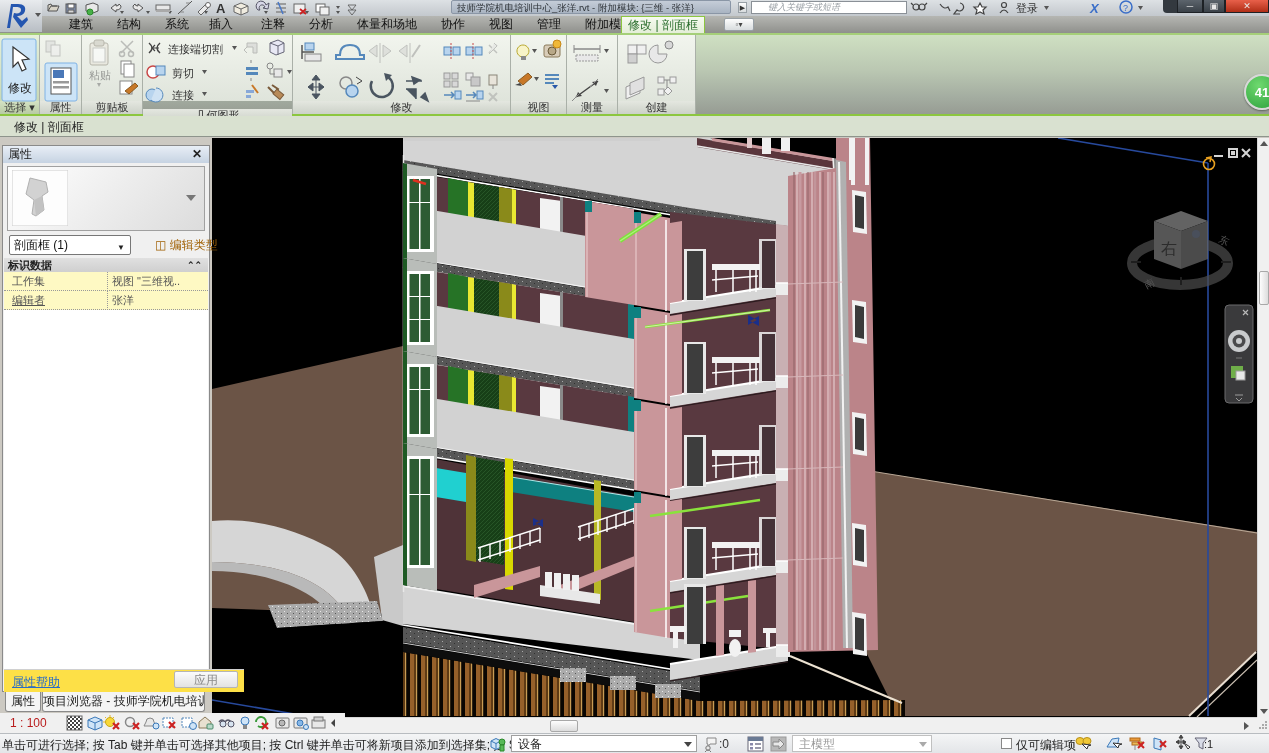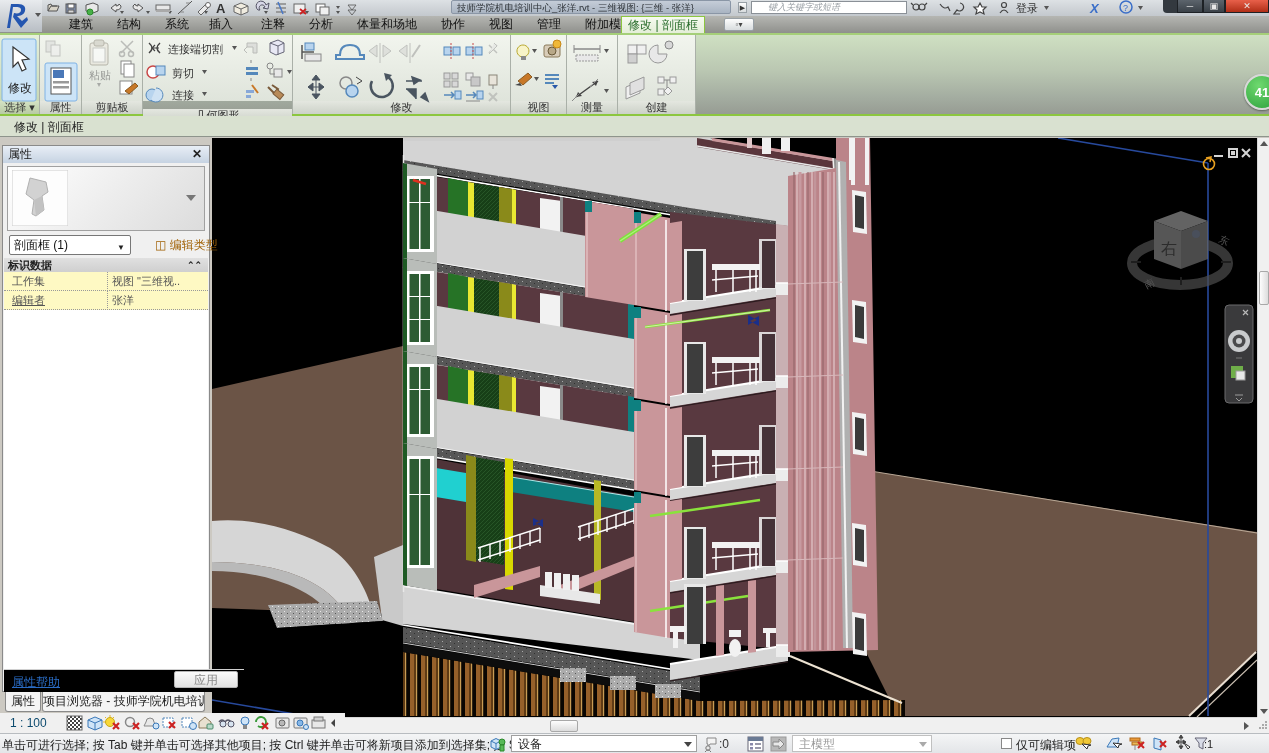--- a/index.html
+++ b/index.html
@@ -38,30 +38,30 @@
 
 
 #pal-title { position:absolute; left:0; top:0; width:206px; height:17px; background:linear-gradient(#e8eef6,#c6d3e2); font-size:12px; color:#1a1a1a; line-height:17px; padding-left:5px; }
 #pal-preview { position:absolute; left:4px; top:20px; width:198px; height:65px; background:linear-gradient(135deg,#ffffff,#dcdcdc); border:1px solid #a0a0a0; }
 #pal-combo { position:absolute; left:6px; top:89px; width:122px; height:20px; background:#fff; border:1px solid #777; border-radius:2px; font-size:12px; color:#111; line-height:18px; padding-left:4px; }
 #pal-edittype { position:absolute; left:133px; top:89px; width:70px; height:20px; color:#a16207; font-size:12px; line-height:20px;margin-left:19px; }
 #pal-header { position:absolute; left:1px; top:112px; width:204px; height:14px; background:linear-gradient(#e0e0e0,#cfcfcf); font-size:11px; font-weight:bold; color:#222; line-height:14px; padding-left:4px; }
 .prow { position:absolute; left:1px; width:204px; height:19px; background:#fef9c3; border-bottom:1px dotted #999; font-size:11px; color:#555; }
 .pcell { position:absolute; top:0; height:19px; line-height:19px; }
 #pal-rows-bg { position:absolute; left:1px; top:126px; width:204px; height:397px; background:#fff; }
-#pal-footer { position:absolute; left:1px; top:523px; width:240px; height:23px; background:#000000; border-top:1px solid #d0d0d0; }
+#pal-footer { position:absolute; left:1px; top:523px; width:240px; height:23px; background:#fde047; border-top:1px solid #d0d0d0; }
 #pal-help { position:absolute; left:8px; top:4px; color:#2a6cc4; font-size:12px; text-decoration:underline; }
 #pal-apply { position:absolute; right:6px; top:1px; width:64px; height:17px; background:linear-gradient(#fbfbfb,#e3e3e3); border:1px solid #b5b5b5; border-radius:2px; color:#8a8a8a; font-size:12px; text-align:center; line-height:16px; }
 
 
 #paltabs { position:absolute; left:2px; top:692px; width:210px; height:21px; font-size:12px; color:#222; }
 .ptab { position:absolute; top:0; height:20px; background:#f4f4f4; border:1px solid #8a8a8a; border-top:none; border-radius:0 0 3px 3px; text-align:center; line-height:18px; white-space:nowrap; overflow:hidden; }
 
 
-#viewbar { position:absolute; left:0; top:713px; width:345px; height:20px; background:#f0f0f0; font-size:12px; color:#0c4a6e; }
+#viewbar { position:absolute; left:0; top:713px; width:345px; height:20px; background:#f0f0f0; font-size:12px; color:#b91c1c; }
 
 #hscroll { position:absolute; left:345px; top:717px; width:912px; height:16px; background:#f0f0f0; border-top:1px solid #d8d8d8; }
 #hthumb { position:absolute; left:205px; top:2px; width:28px; height:12px; background:linear-gradient(#fdfdfd,#dcdcdc); border:1px solid #a8a8a8; border-radius:2px; }
 
 #vscroll { position:absolute; left:1257px; top:138px; width:12px; height:579px; background:#f0f0f0; border-left:1px solid #d8d8d8; }
 #vthumb { position:absolute; left:1px; top:133px; width:10px; height:34px; background:linear-gradient(90deg,#fdfdfd,#dcdcdc); border:1px solid #a8a8a8; border-radius:2px; }
 
 
 #statusbar { position:absolute; left:0; top:733px; width:1269px; height:20px; background:linear-gradient(#f4f5f6,#e3e5e8); border-top:1px solid #b8bcc0; font-size:12px; color:#222; }
 </style>
@@ -101,21 +101,21 @@
         <rect x="320" y="7" width="9" height="8" fill="#f0f0f0" stroke="#666"></rect>
         <path d="M348,5 l8,0 m-8,0 l4,5 l4,-5 M348,10 l8,0 m-8,0 l4,5 l4,-5" stroke="#555" fill="none" opacity="0.8"></path>
       </svg>
     <div id="apparea" style="position:absolute;left:0;top:0;width:42px;height:32px;background:linear-gradient(#e8ebee,#b8bec4);z-index:5;">
 <svg style="position:absolute;left:1px;top:1px;width:32px;height:30px;" viewBox="0 0 32 30">
           <path d="M6,27 L10,3 L17,3 C23,3 25,6 24,10 C23,14 19,15 16,15 L21,20 L26,16 L27,19 L20,27 L12,16 L13,12 C17,13 20,12 20,9 C20,6 17,6 15,6 L12,6 L9,27 Z" fill="#2456b0"></path>
         </svg>
 <span style="position:absolute;left:35px;top:13px;width:0;height:0;border-left:3px solid transparent;border-right:3px solid transparent;border-top:4px solid #555;"></span>
       </div>
     <div style="position:absolute;left:451px;top:0px;width:280px;height:14px;background:linear-gradient(#c5cdd8,#a9b4c2);border:1px solid #8a96a6;border-radius:2px;"></div>
-      <div id="title-text">技师学院机电培训中心_张洋.rvt - 三维视图: {三维 - 张洋}</div>
+      <div id="title-text">技师学院机电培训中心_张洋.rvt - 附加模块: {三维 - 张洋}</div>
     <div style="position:absolute;left:738px;top:2px;width:9px;height:11px;background:linear-gradient(#fdfdfd,#d8dcde);border:1px solid #98a0a6;font-size:7px;color:#333;text-align:center;line-height:10px;">▶</div>
       <div id="searchbox">键入关键字或短语</div>
     <div id="winbtns"></div>
       <svg style="position:absolute;left:908px;top:0px;width:260px;height:16px;" viewBox="0 0 260 16">
 <g stroke="#444" fill="none" stroke-width="1.2">
 <circle cx="8" cy="7" r="3"></circle>
           <circle cx="14" cy="7" r="3"></circle>
           <path d="M5,5 l-2,-2 m14,2 l2,-2"></path>
 <path d="M32,4 q4,6 8,3 l2,4"></path>
 <path d="M52,3 a4,4 0 1 1 -3,7 l-3,4 l6,0" stroke-width="1.2"></path>

